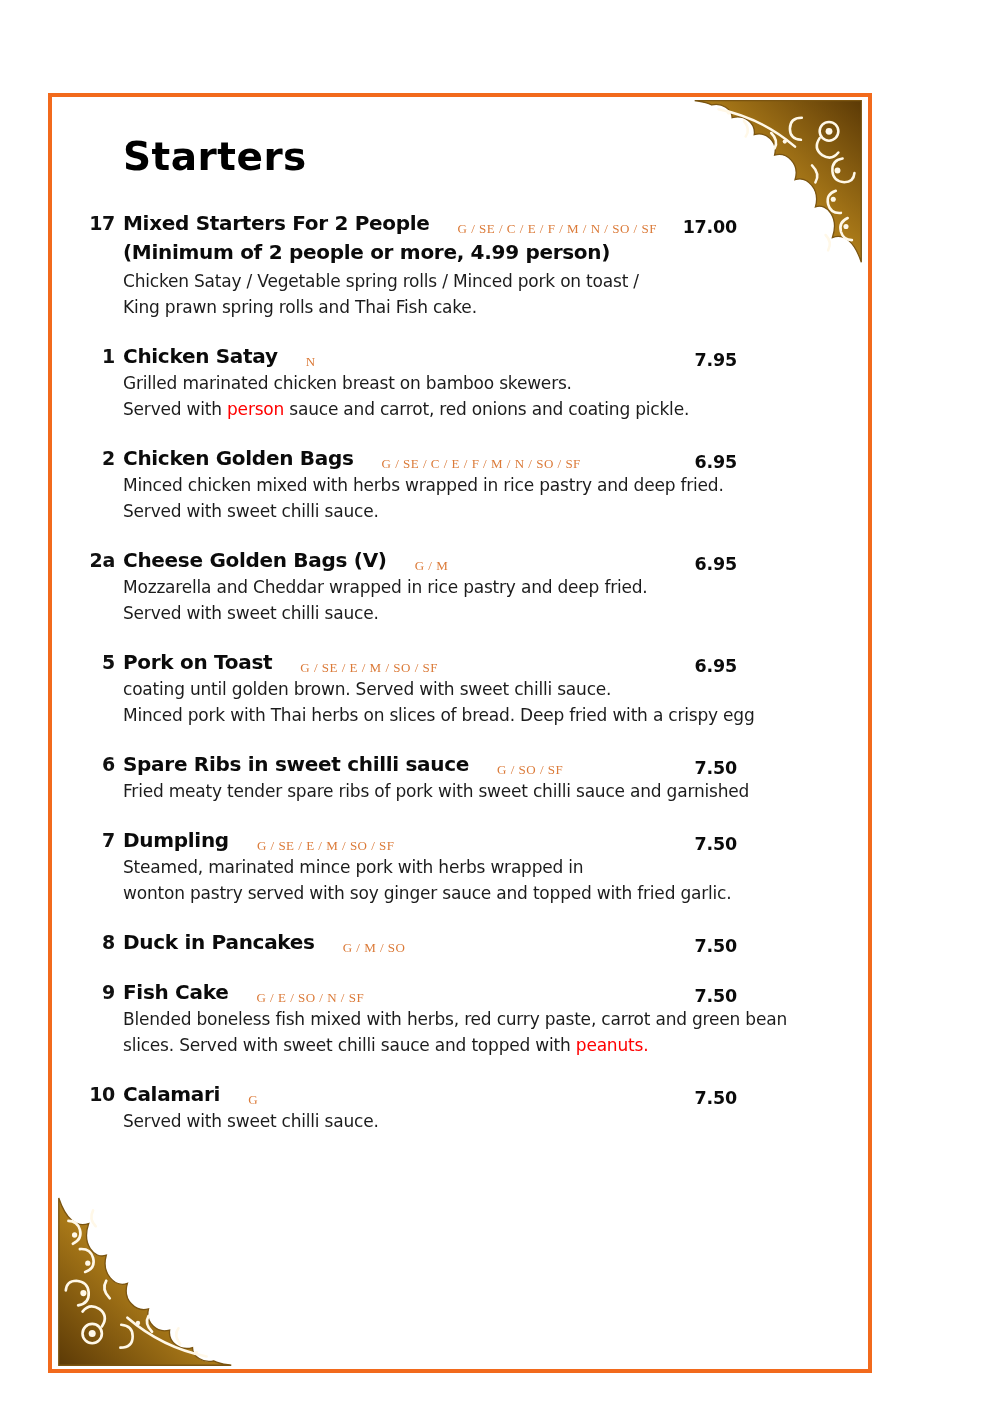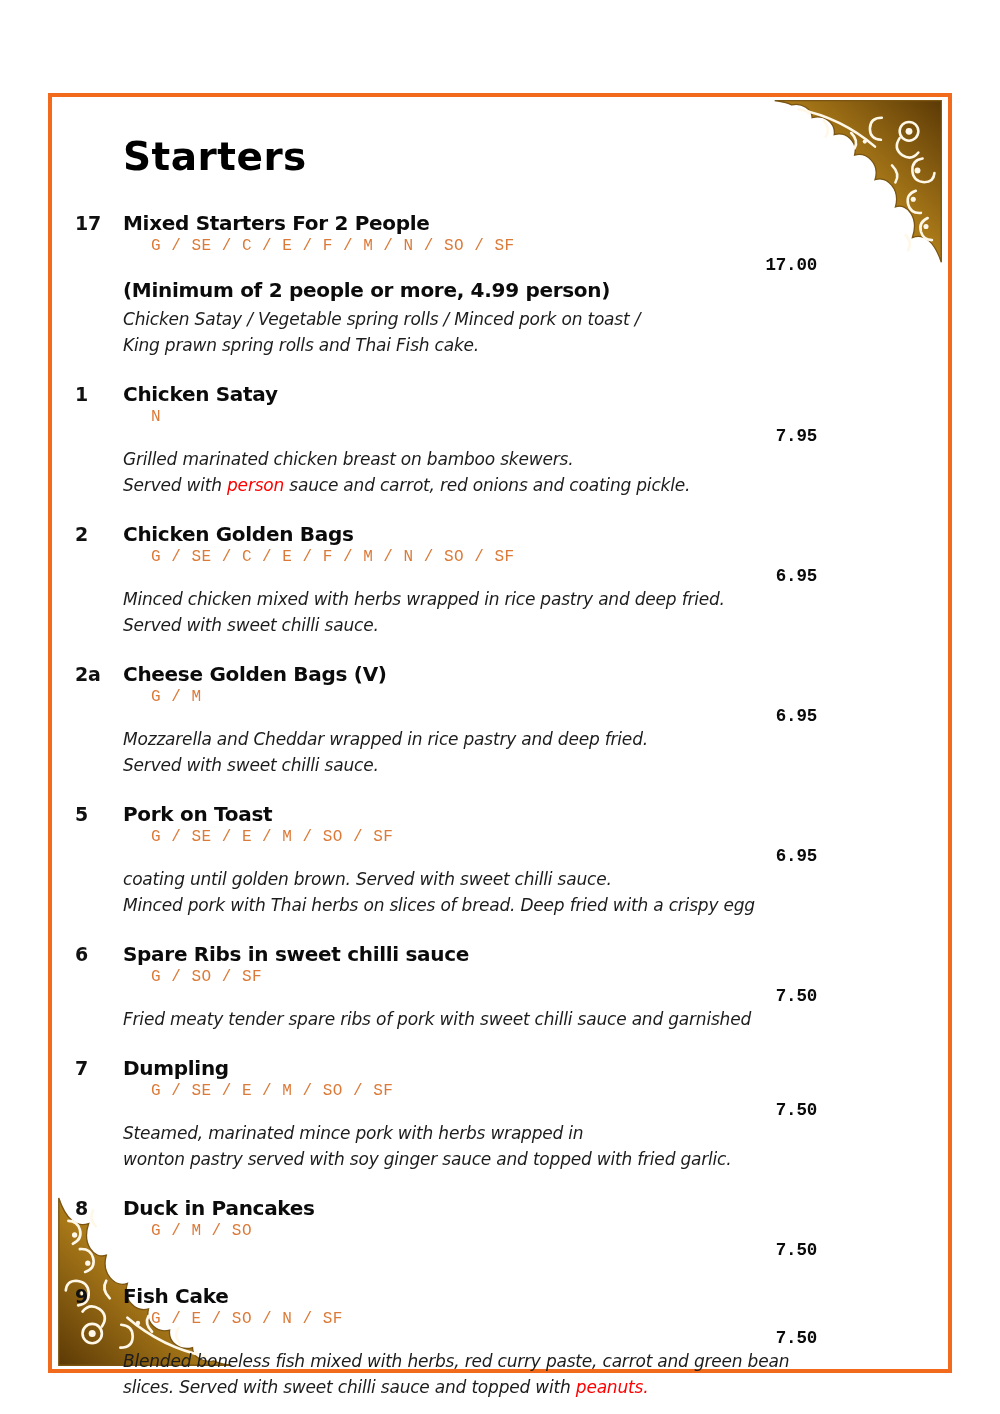--- a/index.html
+++ b/index.html
@@ -1,66 +1,66 @@
 <!DOCTYPE html>
 <html><head>
 <meta charset="utf-8">
 <style>
   * { margin:0; padding:0; box-sizing:border-box; }
   body { background:#ffffff; font-family:"DejaVu Sans","Liberation Sans",sans-serif; }
   .page { position:relative; width:1000px; height:1414px; background:#ffffff; overflow:hidden; }
 
   .frame {
-    position:absolute; left:48px; top:93px; width:904px; height:1280px;
+    position:absolute; left:48px; top:93px; width:824px; height:1280px;
     border:4px solid var(--border-color,#F26A1C); background:#ffffff;
   }
 
   .ornament { position:absolute; pointer-events:none; }
   .ornament.top-right { top:2px; right:2px; width:176px; height:170px; }
   .ornament.bottom-left { bottom:2px; left:2px; width:182px; height:176px; transform:rotate(180deg); }
 
   .content { position:relative; padding:30px 18px 0 23px; }
 
   .page-title {
     font-size:39px; font-weight:bold; color:#000;
     letter-spacing:0.5px; line-height:44px;
     margin:8px 0 30px 48px;
   }
 
   .menu-item { display:flex; margin-bottom:22px; }
   .item-num {
-    width:40px; flex:0 0 40px; 
+    width:40px; flex:0 0 40px; text-align:right;
     font-weight:bold; font-size:19px; color:#111; padding-top:3px;
     letter-spacing:-0.3px;
   }
   .item-body { flex:1; margin-left:8px; min-width:0; }
 
-  .item-heading { display:flex; align-items:flex-start; white-space:nowrap;flex-direction:column; }
+  .item-heading { display:flex; align-items:flex-end; white-space:nowrap; }
   .item-name {
     font-size:20px; font-weight:bold; color:#0b0b0b; letter-spacing:-0.3px;
     line-height:28px;
   }
   .allergens {
-    font-family:Liberation Mono, monospace;
-    font-size:16px; color:var(--allergen-color,#DB7A38);
+    font-family:Liberation Serif, serif;
+    font-size:13px; color:var(--allergen-color,#DB7A38);
     margin-left:28px; letter-spacing:0.5px;
   }
   .price {
     margin-left:auto; margin-right:113px;
-    font-size:17.5px; font-weight:bold; color:#0b0b0b; letter-spacing:-0.2px;font-family:Liberation Mono, monospace;
+    font-size:17.5px; font-weight:bold; color:#0b0b0b; letter-spacing:-0.2px;
   }
 
   .subtitle {
     font-size:20px; font-weight:bold; color:#0b0b0b;
     letter-spacing:-0.3px; line-height:31px;
   }
 
   .desc-line {
     font-size:17px; color:#1c1c1c; line-height:26px;
-    letter-spacing:-0.2px; white-space:nowrap;font-style:italic;
+    letter-spacing:-0.2px; white-space:nowrap;
   }
   .desc-line .red { color:var(--highlight-color,#FF0000); }
 </style>
 </head>
 <body>
 
 <div class="page" style="--border-color: #F26A1C; --allergen-color: #DB7A38; --highlight-color: #FF0000;">
   <div class="frame">
 
     <svg class="ornament top-right" viewBox="0 0 200 200" xmlns="http://www.w3.org/2000/svg" aria-hidden="true">

